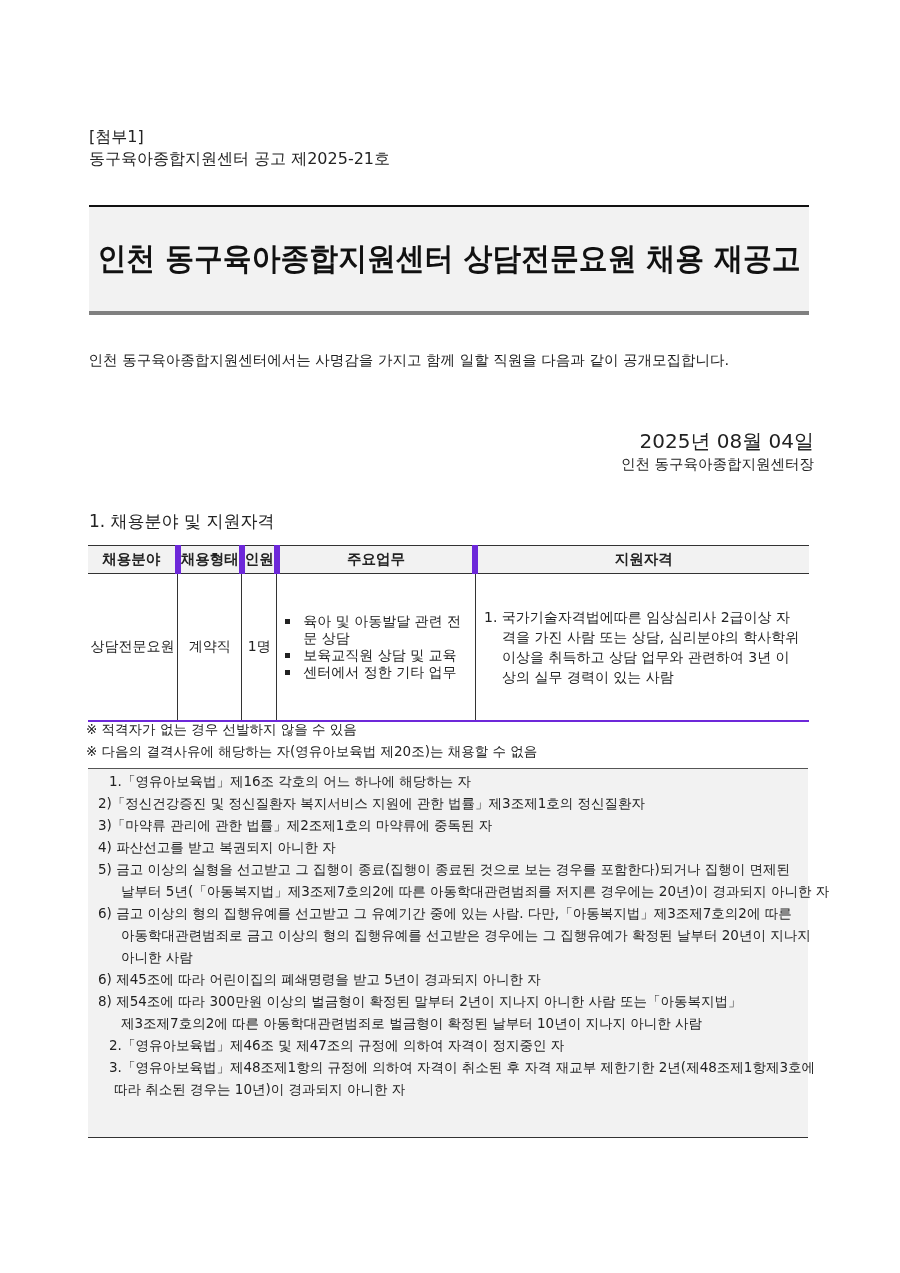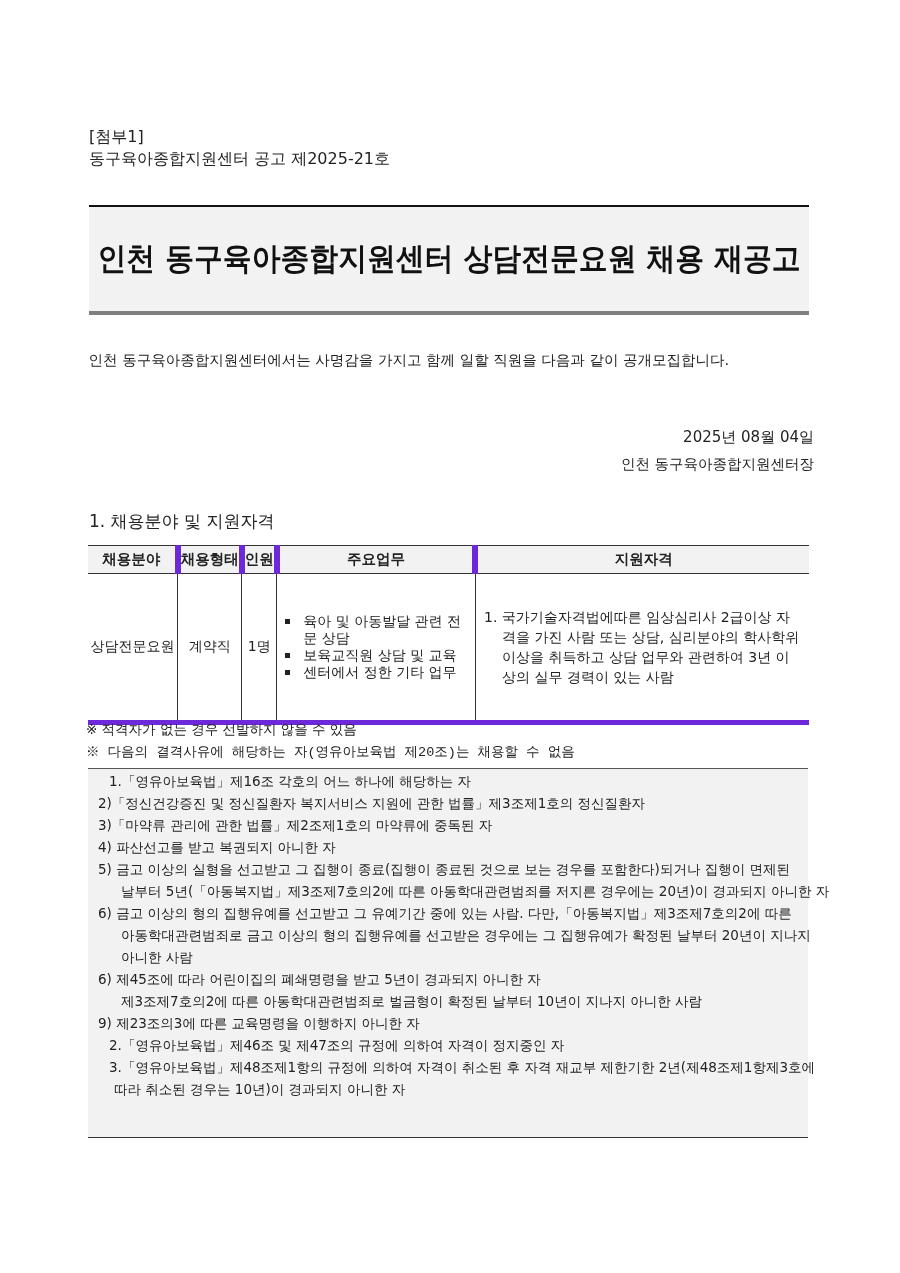--- a/index.html
+++ b/index.html
@@ -4,35 +4,35 @@
 <style>
   html, body { margin: 0; padding: 0; background: #ffffff; }
   body { width: 900px; height: 1273px; position: relative; font-family: "DejaVu Sans", "Liberation Sans", sans-serif; color: #222; }
   .abs { position: absolute; }
   .small { font-size: 16px; line-height: 22px; }
   #attach { left: 89px; top: 126px; }
   #notice-no { left: 89px; top: 148px; }
   #title-box { left: 89px; top: 205px; width: 720px; height: 110px; background: #f2f2f2; border-top: 2px solid #111; border-bottom: 4px solid #808080; box-sizing: border-box; display: flex; align-items: center; justify-content: center; }
   #title-box h1 { margin: 0; font-size: 31px; font-weight: bold; letter-spacing: 0px; color: #111; font-family: "DejaVu Sans", sans-serif; transform: scaleX(0.93); white-space: nowrap; }
   #intro { left: 84px; top: 348px; width: 732px; font-size: 14.5px; line-height: 25px; }
-  #date { right: 86px; top: 428px; font-size: 15px; text-align: right; }
+  #date { right: 86px; top: 428px; font-size: 20px; text-align: right; }
   #signer { right: 86px; top: 455px; font-size: 14.5px; text-align: right; }
   #section1 { left: 89px; top: 510px; font-size: 17px; }
   table.recruit { position: absolute; left: 88px; top: 545px; width: 721px; border-collapse: collapse; font-size: 14px; }
   table.recruit th { background: #f2f2f2; font-weight: bold; height: 27px; border-top: 1px solid #333; border-bottom: 1px solid #333; border-left: 6px solid #6d28d9; padding: 0; white-space: nowrap; font-size: 14.5px; }
-  table.recruit td { height: 146px; border-left: 1px solid #333; border-bottom: 5px solid #6d28d9; padding: 0; vertical-align: middle; }
+  table.recruit td { height: 146px; border-left: 1px solid #333; border-bottom: 2px solid #6d28d9; padding: 0; vertical-align: middle; }
   table.recruit th:first-child, table.recruit td:first-child { border-left: none; }
   td.center { text-align: center; }
   ul.duties { list-style: none; margin: 0; padding: 0 4px 0 6px; }
   ul.duties li { position: relative; padding-left: 20px; line-height: 17px; }
   ul.duties li::before { content: ""; position: absolute; left: 2px; top: 6px; width: 5px; height: 5px; background: #222; }
   ol.quals { list-style: none; margin: 0; padding: 0 6px 0 8px; }
   ol.quals li { line-height: 20px; padding-left: 18px; text-indent: -18px; }
   #note1 { left: 86px; top: 721px; font-size: 13.5px; }
-  #note2 { left: 86px; top: 743px; font-size: 13.5px; font-family: Liberation Mono, monospace; }
+  #note2 { left: 86px; top: 743px; font-size: 13.5px; }
   #disq-box { left: 88px; top: 768px; width: 720px; height: 370px; background: #f2f2f2; border-top: 1px solid #555; border-bottom: 1px solid #333; box-sizing: border-box; padding-top: 1px; font-size: 13.5px; }
   .disq-line { position: relative; height: 22px; line-height: 22px; white-space: nowrap; }
   .lv1 { padding-left: 6px; margin-left: 15px; }
   .lv1-cont { padding-left: 26px; }
   .lv2 { padding-left: 10px; }
   .lv2-cont { padding-left: 33px; }
 </style>
 </head>
 <body>
 
@@ -97,18 +97,18 @@
   <div class="disq-line lv1">1.「영유아보육법」제16조 각호의 어느 하나에 해당하는 자</div>
   <div class="disq-line lv2">2)「정신건강증진 및 정신질환자 복지서비스 지원에 관한 법률」제3조제1호의 정신질환자</div>
   <div class="disq-line lv2">3)「마약류 관리에 관한 법률」제2조제1호의 마약류에 중독된 자</div>
   <div class="disq-line lv2">4) 파산선고를 받고 복권되지 아니한 자</div>
   <div class="disq-line lv2">5) 금고 이상의 실형을 선고받고 그 집행이 종료(집행이 종료된 것으로 보는 경우를 포함한다)되거나 집행이 면제된</div>
   <div class="disq-line lv2-cont">날부터 5년(「아동복지법」제3조제7호의2에 따른 아동학대관련범죄를 저지른 경우에는 20년)이 경과되지 아니한 자</div>
   <div class="disq-line lv2">6) 금고 이상의 형의 집행유예를 선고받고 그 유예기간 중에 있는 사람. 다만,「아동복지법」제3조제7호의2에 따른</div>
   <div class="disq-line lv2-cont">아동학대관련범죄로 금고 이상의 형의 집행유예를 선고받은 경우에는 그 집행유예가 확정된 날부터 20년이 지나지</div>
   <div class="disq-line lv2-cont">아니한 사람</div>
   <div class="disq-line lv2">6) 제45조에 따라 어린이집의 폐쇄명령을 받고 5년이 경과되지 아니한 자</div>
+  <div class="disq-line lv2">8) 제54조에 따라 300만원 이상의 벌금형이 확정된 말부터 2년이 지나지 아니한 사람 또는「아동복지법」</div>
   <div class="disq-line lv2-cont">제3조제7호의2에 따른 아동학대관련범죄로 벌금형이 확정된 날부터 10년이 지나지 아니한 사람</div>
-  <div class="disq-line lv2">9) 제23조의3에 따른 교육명령을 이행하지 아니한 자</div>
   <div class="disq-line lv1">2.「영유아보육법」제46조 및 제47조의 규정에 의하여 자격이 정지중인 자</div>
   <div class="disq-line lv1">3.「영유아보육법」제48조제1항의 규정에 의하여 자격이 취소된 후 자격 재교부 제한기한 2년(제48조제1항제3호에</div>
   <div class="disq-line lv1-cont">따라 취소된 경우는 10년)이 경과되지 아니한 자</div>
 </div>
 
 </body></html>

